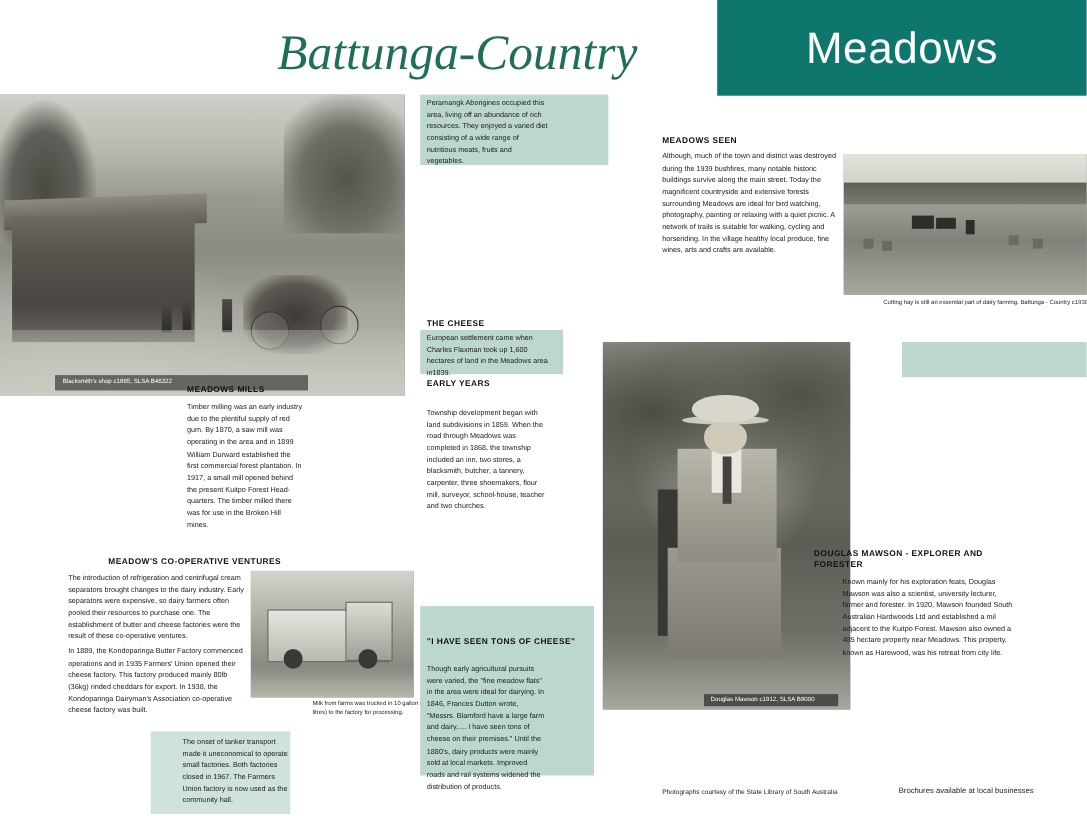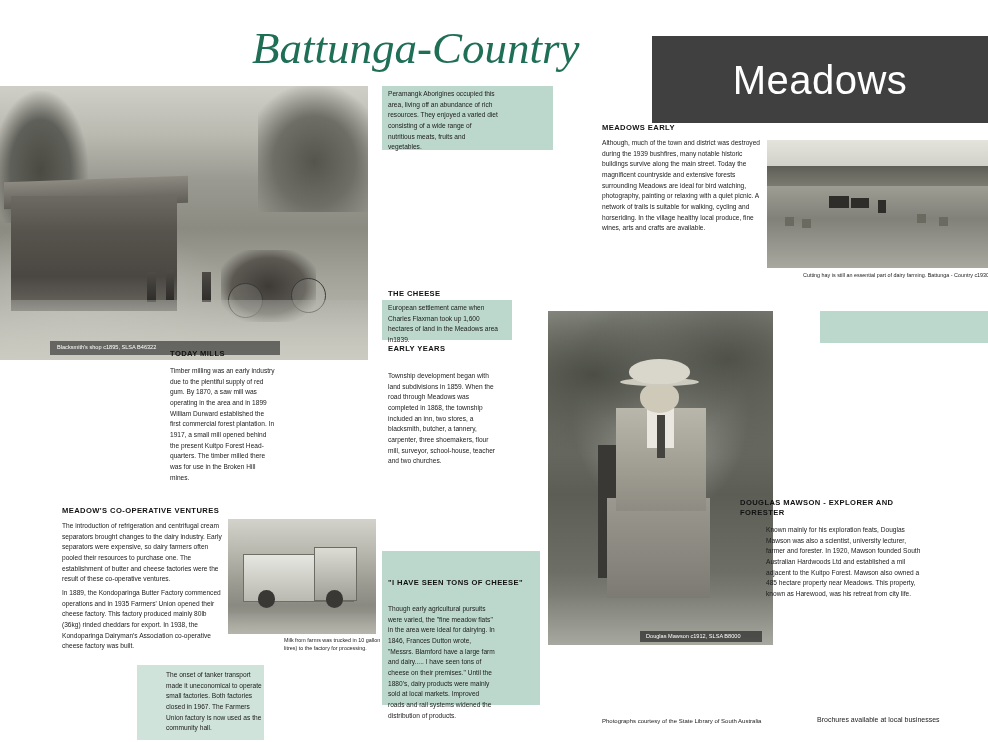--- a/index.html
+++ b/index.html
@@ -43,22 +43,21 @@
     text-align: left;
     white-space: nowrap;
     font-style: italic;
   }
   .header-green {
     position: absolute;
     left: 652px;
     top: 0;
     width: 336px;
     height: 87px;
-    background: #404040;
-    margin-top: 36px;
+    background: #0f766e;
   }
   .title-town {
     position: absolute;
     left: 0;
     top: 22px;
     width: 336px;
     text-align: center;
     font-family: "Liberation Sans", sans-serif;
     font-size: 40px;
     color: #ffffff;
@@ -220,21 +219,21 @@
       <div class="bs-fig" style="left:55%; top:68%;"></div>
       <div class="bs-ground"></div>
     </div>
     <div style="position:absolute; left:50px; top:255px; width:230px; height:14px; background:rgba(20,20,20,0.55);"></div>
     <div class="cap-on-dark" style="left:57px; top:258px; width:230px;">Blacksmith's shop c1895, SLSA B46322</div>
   </div>
 
   <div class="mint" style="left:382px; top:86px; width:171px; height:64px;"></div>
   <div class="body" style="left:388px; top:89px; width:110px;">Peramangk Aborigines occupied this area, living off an abundance of rich resources. They enjoyed a varied diet consisting of a wide range of nutritious meats, fruits and vegetables.</div>
 
-  <div class="heading" style="left:602px; top:123px; width:180px;">MEADOWS EARLY</div>
+  <div class="heading" style="left:602px; top:123px; width:180px;">MEADOWS SEEN</div>
   <div class="body" style="left:602px; top:138px; width:158px;">Although, much of the town and district was destroyed during the 1939 bushfires, many notable historic buildings survive along the main street. Today the magnificent countryside and extensive forests surrounding Meadows are ideal for bird watching, photography, painting or relaxing with a quiet picnic. A network of trails is suitable for walking, cycling and horseriding. In the village healthy local produce, fine wines, arts and crafts are available.</div>
 
   <div class="photo" style="left:767px; top:140px; width:221px; height:128px;">
     <div class="ph-hay">
       <div class="hay-sky"></div>
       <div class="hay-trees"></div>
       <div class="hay-field"></div>
       <div class="hay-horse" style="left:28%; top:44%; width:9%; height:9%;"></div>
       <div class="hay-horse" style="left:38%; top:45%; width:8%; height:8%;"></div>
       <div class="hay-horse" style="left:50%; top:47%; width:4%; height:10%;"></div>
@@ -246,21 +245,21 @@
   </div>
   <div class="caption" style="left:803px; top:272px; width:190px;">Cutting hay is still an essential part of dairy farming. Battunga - Country c1930.</div>
 
   <div class="heading" style="left:388px; top:289px; width:150px;">THE CHEESE</div>
   <div class="mint" style="left:382px; top:300px; width:130px; height:40px;"></div>
   <div class="body" style="left:388px; top:303px; width:112px;">European settlement came when Charles Flaxman took up 1,600 hectares of land in the Meadows area in1839.</div>
 
   <div class="heading" style="left:388px; top:344px; width:150px;">EARLY YEARS</div>
   <div class="body" style="left:388px; top:371px; width:112px;">Township development began with land subdivisions in 1859. When the road through Meadows was completed in 1868, the township included an inn, two stores, a blacksmith, butcher, a tannery, carpenter, three shoemakers, flour mill, surveyor, school-house, teacher and two churches.</div>
 
-  <div class="heading" style="left:170px; top:349px; width:170px;">TODAY MILLS</div>
+  <div class="heading" style="left:170px; top:349px; width:170px;">MEADOWS MILLS</div>
   <div class="body" style="left:170px; top:366px; width:105px;">Timber milling was an early industry due to the plentiful supply of red gum. By 1870, a saw mill was operating in the area and in 1899 William Durward established the first commercial forest plantation. In 1917, a small mill opened behind the present Kuitpo Forest Head-quarters. The timber milled there was for use in the Broken Hill mines.</div>
 
   <div class="mint" style="left:820px; top:311px; width:168px; height:32px;"></div>
 
   <div class="photo" style="left:548px; top:311px; width:225px; height:334px;">
     <div class="ph-mawson">
       <div class="mw-bg-tree"></div>
       <div class="mw-chair"></div>
       <div class="mw-legs"></div>
       <div class="mw-torso"></div>
@@ -271,21 +270,21 @@
       <div class="mw-hat"></div>
       <div class="mw-lawn"></div>
     </div>
     <div style="position:absolute; left:92px; top:320px; width:122px; height:11px; background:rgba(20,20,20,0.6);"></div>
     <div class="cap-on-dark" style="left:98px; top:322px; width:120px;">Douglas Mawson c1912, SLSA B8000</div>
   </div>
 
   <div class="heading" style="left:740px; top:498px; width:190px; line-height:1.35;">DOUGLAS MAWSON - EXPLORER  AND FORESTER</div>
   <div class="body" style="left:766px; top:525px; width:160px;">Known mainly for his exploration feats, Douglas Mawson was also a scientist, university lecturer, farmer and forester. In 1920, Mawson founded South Australian Hardwoods Ltd and established a mil adjacent to the Kuitpo Forest. Mawson also owned a 485 hectare property near Meadows. This property, known as Harewood, was his retreat from city life.</div>
 
-  <div class="heading" style="left:62px; top:506px; width:230px;">MEADOW'S CO-OPERATIVE VENTURES</div>
+  <div class="heading" style="left:62px; top:506px; width:230px;text-align:center;">MEADOW'S CO-OPERATIVE VENTURES</div>
   <div class="body" style="left:62px; top:521px; width:165px;">The introduction of refrigeration and centrifugal cream separators brought changes to the dairy industry. Early separators were expensive, so dairy farmers often pooled their resources to purchase one. The establishment of butter and cheese factories were the result of these co-operative ventures.</div>
   <div class="body" style="left:62px; top:588px; width:165px;">In 1889, the Kondoparinga Butter Factory commenced operations and in 1935 Farmers' Union opened their cheese factory. This factory produced mainly 80lb (36kg) rinded cheddars for export. In 1938, the Kondoparinga Dairyman's Association co-operative cheese factory was built.</div>
 
   <div class="photo" style="left:228px; top:519px; width:148px; height:115px;">
     <div class="ph-truck">
       <div class="tr-body"></div>
       <div class="tr-cab"></div>
       <div class="tr-wheel" style="left:20%; top:62%;"></div>
       <div class="tr-wheel" style="left:66%; top:62%;"></div>
       <div class="tr-ground"></div>

